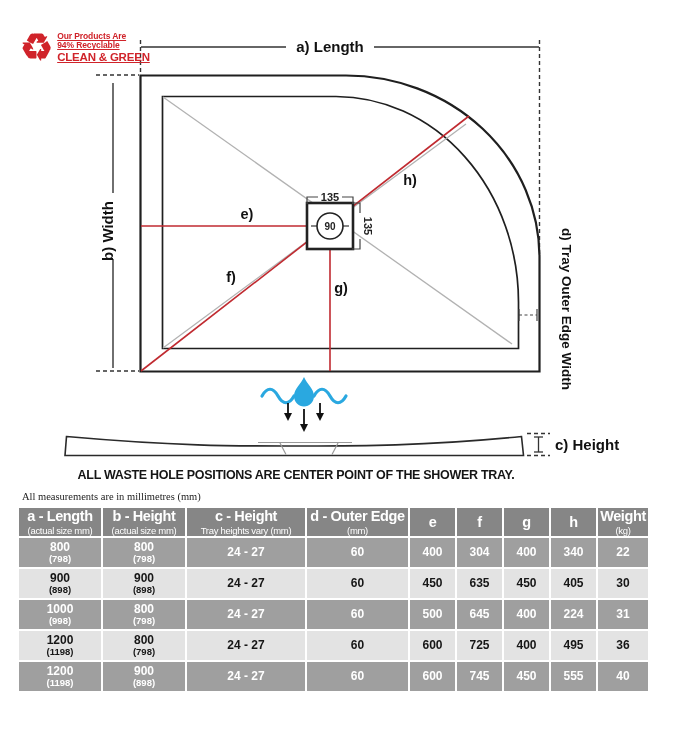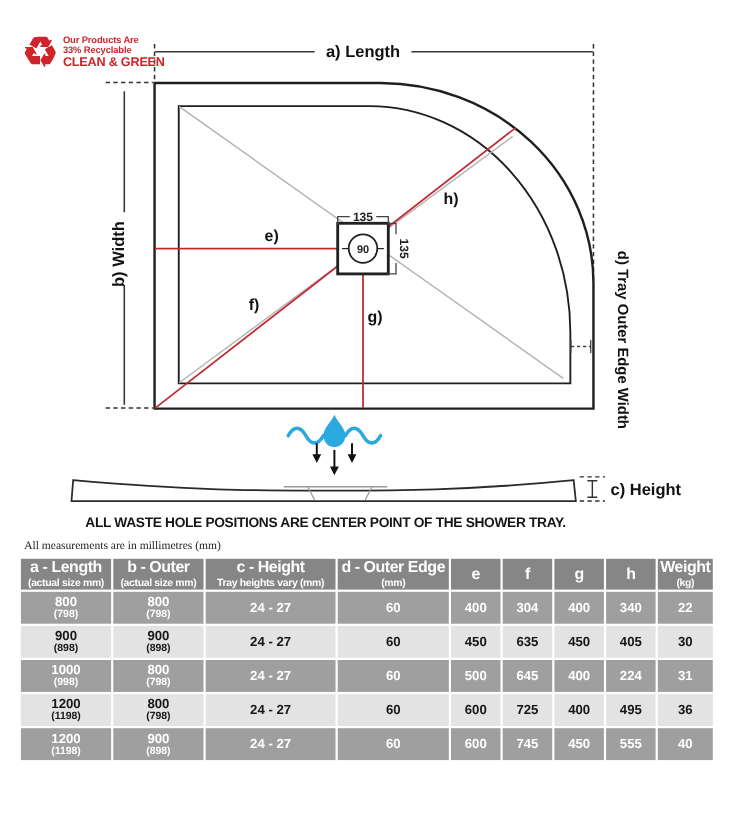--- a/index.html
+++ b/index.html
@@ -3,52 +3,52 @@
 <meta charset="utf-8">
 <style>
   html,body{margin:0;padding:0;background:#fff;}
   .page{position:relative;width:676px;height:742px;background:#fff;overflow:hidden;
         font-family:"Liberation Sans",sans-serif;color:#111;}
   svg text{font-family:"Liberation Sans",sans-serif;}
 
   
   .logo{position:absolute;left:20px;top:28px;display:flex;align-items:center;gap:4px;color:#d0232a;}
   .logo .glyph{font-size:37px;line-height:40px;font-weight:bold;}
-  .logo .txt{display:flex;flex-direction:column;line-height:1.15;}
+  .logo .txt{display:flex;flex-direction:column;line-height:1.15;text-decoration:underline;}
   .logo .l1,.logo .l2{font-size:8.5px;font-weight:bold;letter-spacing:-0.1px;}
   .logo .l3{font-size:11.5px;font-weight:bold;letter-spacing:-0.2px;}
 
   .caption{position:absolute;left:0;top:468px;width:592px;text-align:center;
            font-size:12.5px;font-weight:bold;letter-spacing:-0.3px;color:#151515;}
   .units-note{position:absolute;left:22px;top:491px;font-size:10.5px;color:#222;font-family:Liberation Serif, serif;}
 
   
   table.spec{position:absolute;left:17px;top:506px;border-collapse:separate;border-spacing:2px;
              table-layout:fixed;}
   table.spec th,table.spec td{padding:0;text-align:center;vertical-align:middle;overflow:hidden;}
   table.spec th{background:#868686;color:#fff;height:24px;}
   .th-main{font-size:14.5px;font-weight:bold;letter-spacing:-0.4px;line-height:1.15;}
-  .th-sub{font-size:9.5px;font-weight:bold;letter-spacing:-0.3px;line-height:1.2;}
+  .th-sub{font-size:9.5px;font-weight:normal;letter-spacing:-0.3px;line-height:1.2;}
   tr.row-gray td{background:#9f9f9f;color:#fff;}
   tr.row-light td{background:#e3e3e3;color:#161616;}
   table.spec td{height:29px;}
   .cell-main{font-size:12px;font-weight:bold;line-height:1.2;}
   .cell-sub{font-size:9.5px;font-weight:bold;line-height:1.15;text-align:center;}
 </style>
 </head>
 <body>
 
 <div class="page">
 
   
   <div class="logo">
     <span class="glyph">♻</span>
     <span class="txt">
       <span class="l1">Our Products Are</span>
-      <span class="l2">33% Recyclable</span>
+      <span class="l2">94% Recyclable</span>
       <span class="l3">CLEAN &amp; GREEN</span>
     </span>
   </div>
 
   
   <svg width="676" height="466" viewBox="0 0 676 466">
 
     <g stroke="#333" stroke-width="1.4">
       <line x1="141" y1="47" x2="286" y2="47"></line>
       <line x1="374" y1="47" x2="539" y2="47"></line>
@@ -161,21 +161,21 @@
         <col style="width:45px">
       <col style="width:50px">
     </colgroup>
     <thead>
       <tr>
         <th>
             <div class="th-main">a - Length</div>
             <div class="th-sub">(actual size mm)</div>
           </th>
         <th>
-            <div class="th-main">b - Outer</div>
+            <div class="th-main">b - Height</div>
             <div class="th-sub">(actual size mm)</div>
           </th>
         <th>
             <div class="th-main">c - Height</div>
             <div class="th-sub">Tray heights vary (mm)</div>
           </th>
         <th>
             <div class="th-main">d - Outer Edge</div>
             <div class="th-sub">(mm)</div>
           </th>

